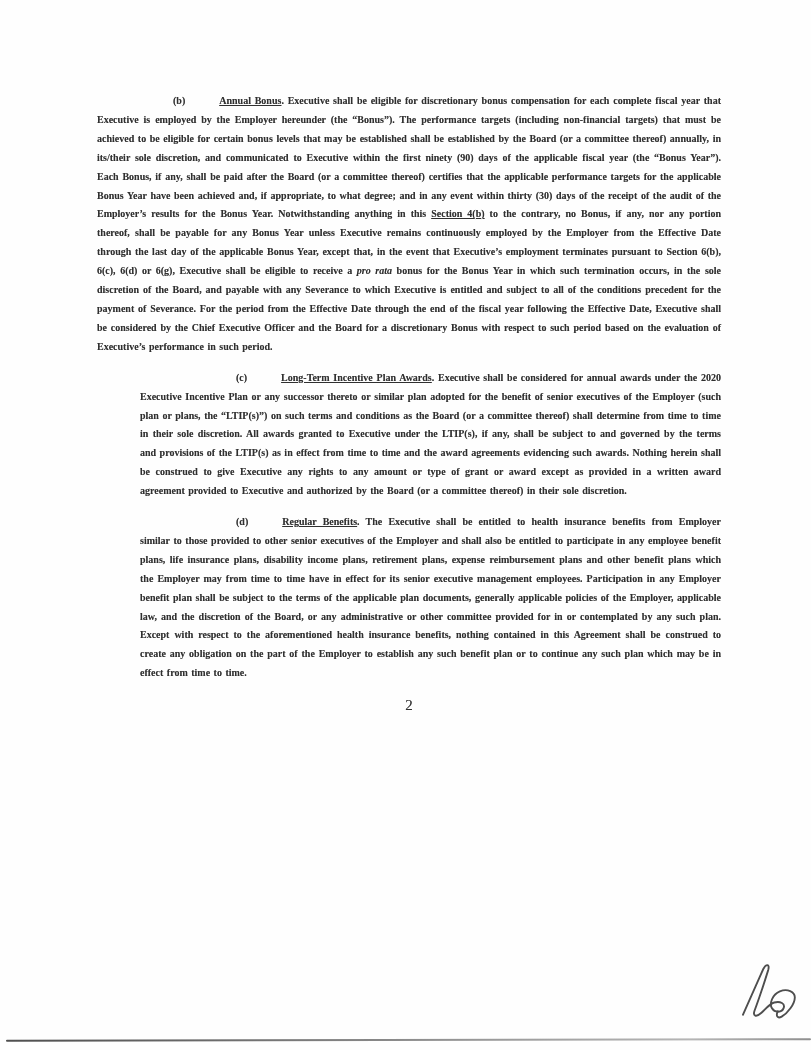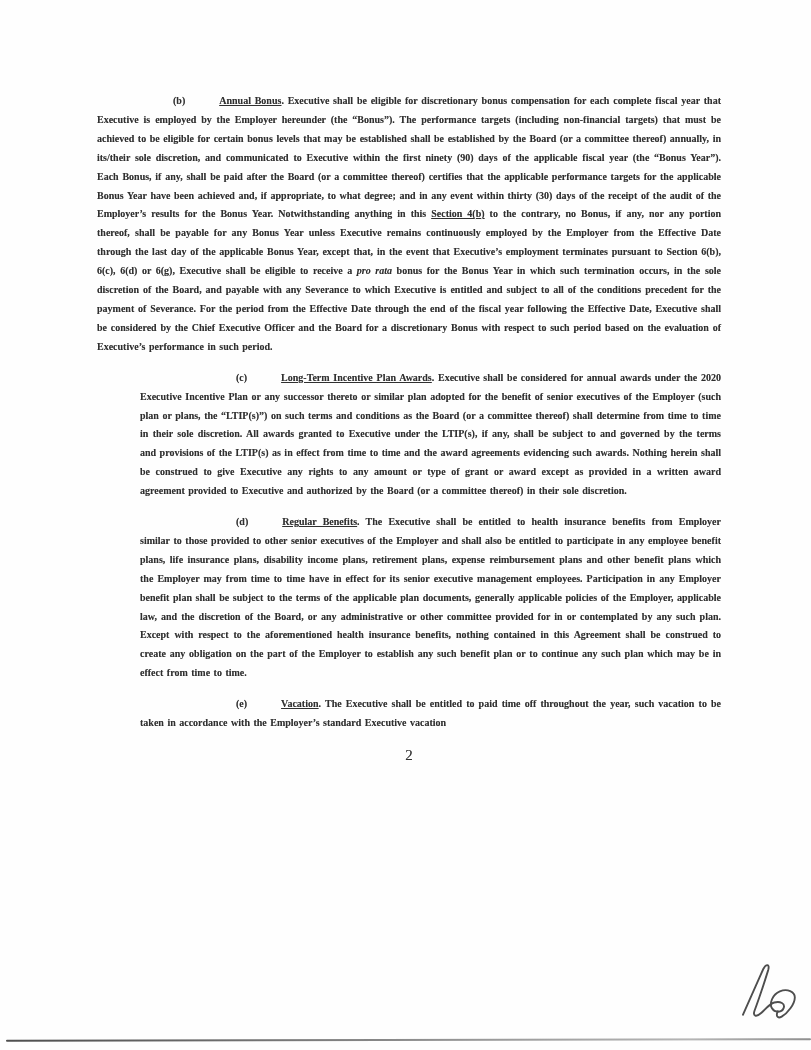--- a/index.html
+++ b/index.html
@@ -74,23 +74,20 @@
     </p>
 
     <p class="para indent-std">
       <span class="para-label">(c)</span><span class="para-heading">Long-Term Incentive Plan Awards</span><span><span>. Executive shall be considered for annual awards under the 2020 Executive Incentive Plan or any successor thereto or similar plan adopted for the benefit of senior executives of the Employer (such plan or plans, the “LTIP(s)”) on such terms and conditions as the Board (or a committee thereof) shall determine from time to time in their sole discretion. All awards granted to Executive under the LTIP(s), if any, shall be subject to and governed by the terms and provisions of the LTIP(s) as in effect from time to time and the award agreements evidencing such awards. Nothing herein shall be construed to give Executive any rights to any amount or type of grant or award except as provided in a written award agreement provided to Executive and authorized by the Board (or a committee thereof) in their sole discretion.</span></span>
     </p>
 
     <p class="para indent-std">
       <span class="para-label">(d)</span><span class="para-heading">Regular Benefits</span><span><span>.  The Executive shall be entitled to health insurance benefits from Employer similar to those provided to other senior executives of the Employer and shall also be entitled to participate in any employee benefit plans, life insurance plans, disability income plans, retirement plans, expense reimbursement plans and other benefit plans which the Employer may from time to time have in effect for its senior executive management employees. Participation in any Employer benefit plan shall be subject to the terms of the applicable plan documents, generally applicable policies of the Employer, applicable law, and the discretion of the Board, or any administrative or other committee provided for in or contemplated by any such plan. Except with respect to the aforementioned health insurance benefits, nothing contained in this Agreement shall be construed to create any obligation on the part of the Employer to establish any such benefit plan or to continue any such plan which may be in effect from time to time.</span></span>
     </p>
 
-    <p class="para indent-std">
-      <span class="para-label">(e)</span><span class="para-heading">Vacation</span><span><span>.  The Executive shall be entitled to paid time off throughout the year, such vacation to be taken in accordance with the Employer’s standard Executive vacation</span></span>
-    </p>
 
     <div class="page-number">2</div>
 
   </div>
 
   <svg class="initials" viewBox="0 0 60 56" fill="none" xmlns="http://www.w3.org/2000/svg">
     <path d="M7,52 C11,40 16,24 21,9 C23,4 26.5,3.5 25.5,9.5 C23,22 19.5,38 17,47.5 C16,52 19,53.5 23.5,48.5 C27,44.5 30,39.5 34,38
              C39.5,36 44,38 43,42 C42,46.5 35.5,47.5 32.5,43.5 C29.5,39.5 31.5,31 38,27.5 C44.5,24 51.5,26.5 52,31.5
              C52.6,37.5 47,46.5 42,50 C38.5,52.5 36.5,50 38,45.5" stroke="#4e4e4e" stroke-width="1.7" stroke-linecap="round"></path>
   </svg>

